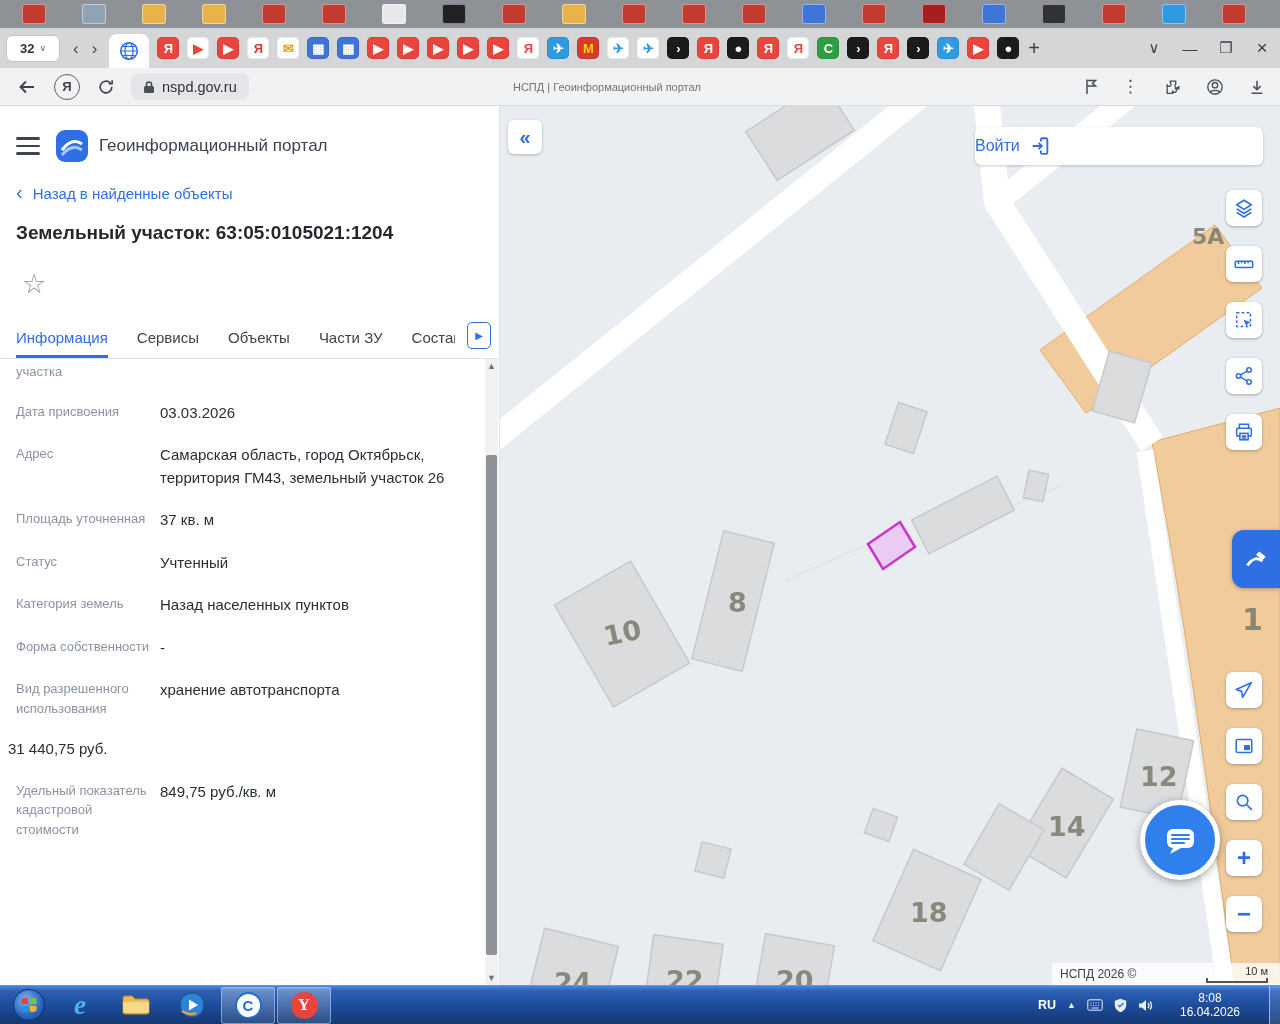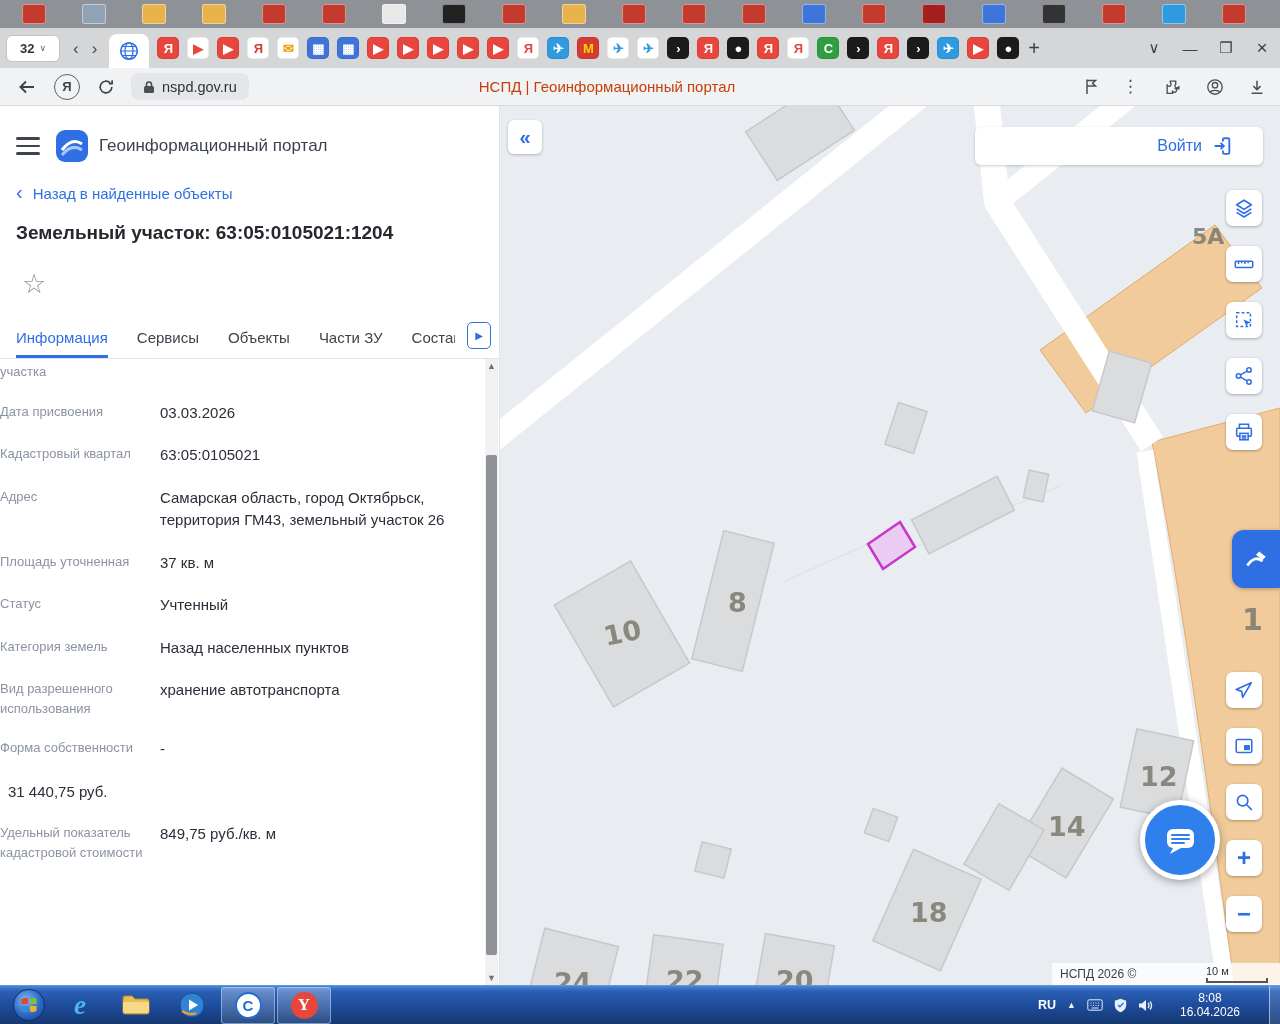--- a/index.html
+++ b/index.html
@@ -19,21 +19,21 @@
 .fav-tab i{font-style:normal;font-size:13px;line-height:1;font-weight:bold}
 .newtab{margin-left:9px;font-size:20px;color:#3d4045}
 .wctrls{margin-left:auto;display:flex;align-items:center}
 .wbtn{width:36px;height:40px;display:flex;align-items:center;justify-content:center;color:#3d4045;font-size:15px}
 .wbtn.close{font-size:19px}
 .row3{position:absolute;left:0;top:68px;width:100%;height:38px;background:#f1f2f4;border-bottom:1px solid #d8dadd;display:flex;align-items:center}
 .nav-ic{margin-left:17px;display:flex;align-items:center}
 .ya-circle{margin-left:17px;width:26px;height:26px;border:1.6px solid #5a5e64;border-radius:50%;display:flex;align-items:center;justify-content:center;font-size:13px;font-weight:bold;color:#3d4045}
 .url-pill{margin-left:16px;height:27px;background:#e4e6e9;border-radius:8px;display:flex;align-items:center;gap:7px;padding:0 12px}
 .url-text{font-size:14.5px;color:#2e3238}
-.bar-title{position:absolute;left:50%;transform:translateX(calc(-50% - 33px));font-size:15px;color:#c2410c}
+.bar-title{position:absolute;left:50%;transform:translateX(calc(-50% - 33px));font-size:11px;color:#737373}
 .bar-right{margin-left:auto;display:flex;align-items:center;gap:24px;padding-right:14px}
 .bar-right .dots{font-size:17px;color:#4a4e55;letter-spacing:1px}
 
 
 .content{position:absolute;left:0;top:106px;width:1044px;height:879px}
 .panel{position:absolute;left:0;top:0;width:500px;height:879px;background:#fff;border-right:1px solid #dfe2e6}
 .portal-row{position:absolute;left:0;top:0;width:100%;height:62px;display:flex;align-items:center;padding:18px 16px 0}
 .hamburger{width:24px;display:flex;flex-direction:column;gap:5px}
 .hamburger div{height:2.6px;background:#3d4350;border-radius:2px}
 .portal-logo{margin-left:16px}
@@ -44,41 +44,41 @@
 .star{position:absolute;left:22px;top:162px;font-size:27px;color:#8e959f}
 .tabs-row{position:absolute;left:0;top:210px;width:100%;height:43px;border-bottom:1px solid #e0e3e8}
 .ptabs{display:flex;gap:29px;padding:0 16px;height:100%;align-items:stretch;overflow:hidden;margin-right:44px}
 .ptab{display:flex;align-items:center;font-size:15px;color:#3e434c;white-space:nowrap}
 .ptab.active{color:#2f6fe4;box-shadow:inset 0 -3px 0 #2f6fe4}
 .tabs-more{position:absolute;right:8px;top:6px;width:24px;height:27px;background:#fff;border:1.4px solid #2f6fe4;border-radius:5px;color:#2f6fe4;font-size:10px;display:flex;align-items:center;justify-content:center}
 .scroll-area{position:absolute;left:0;top:253px;width:100%;height:626px;overflow:hidden}
 .info-list{padding:4px 30px 0 0}
 .info-row{display:flex;padding:10px 0}
 .info-row.frag{padding-top:0;margin-top:-1px}
-.info-label{flex:0 0 152px;padding-left:0;color:#8b93a2;font-size:13px;line-height:1.5}
+.info-label{flex:0 0 152px;padding-left:16px;color:#8b93a2;font-size:13px;line-height:1.5}
 .info-value{padding-left:8px;color:#2a2e38;font-size:15px;line-height:1.5}
 .vscroll{position:absolute;right:1px;top:0;width:13px;height:100%;background:#f1f1f2}
 .vscroll .arr{position:absolute;left:0;width:100%;text-align:center;font-size:9px;color:#6f7276}
 .vscroll .arr.up{top:2px}
 .vscroll .arr.dn{bottom:2px}
 .vthumb{position:absolute;left:1px;top:96px;width:11px;height:500px;background:#8f9296;border-radius:2px}
 
 
 .map-wrap{position:absolute;left:500px;top:0;width:780px;height:879px;background:#e9edf2;overflow:hidden}
 #map-svg{position:absolute;left:0;top:0}
 .map-btn-col{position:absolute;left:726px;display:flex;flex-direction:column;gap:20px}
 .map-btn{width:36px;height:36px;background:#fff;border-radius:7px;box-shadow:0 1px 3px rgba(0,0,0,.3);display:flex;align-items:center;justify-content:center;color:#2f6fe4}
 .map-btn.zoomg{font-size:24px;font-weight:bold}
 .collapse-btn{position:absolute;left:8px;top:14px;width:34px;height:34px;background:#fff;border-radius:6px;box-shadow:0 1px 3px rgba(0,0,0,.25);display:flex;align-items:center;justify-content:center;color:#2f6fe4;font-size:20px;font-weight:bold}
-.login-bar{position:absolute;left:475px;top:21px;width:288px;height:38px;background:#fff;border-radius:6px;box-shadow:0 1px 3px rgba(0,0,0,.2);display:flex;align-items:center;justify-content:flex-end;gap:9px;padding-right:30px}
+.login-bar{position:absolute;left:475px;top:21px;width:288px;height:38px;background:#fff;border-radius:6px;box-shadow:0 1px 3px rgba(0,0,0,.2);display:flex;align-items:center;justify-content:flex-start;gap:9px;padding-right:30px}
 .login-label{color:#2f6fe4;font-size:16px}
 .draw-btn{position:absolute;left:732px;top:424px;width:48px;height:58px;background:#2f6fe4;border-radius:12px 0 0 12px;box-shadow:0 1px 4px rgba(0,0,0,.3);display:flex;align-items:center;justify-content:center}
 .chat-btn{position:absolute;left:640px;top:694px;width:80px;height:80px;background:#2f80ed;border:5px solid #fff;border-radius:50%;box-shadow:0 2px 8px rgba(0,0,0,.35);display:flex;align-items:center;justify-content:center}
 .map-attrib{position:absolute;right:0;bottom:0;width:228px;height:22px;background:rgba(255,255,255,.78);display:flex;align-items:center;font-size:12px;color:#3c4043;padding:0 12px 0 8px}
-.scalebar{margin-left:auto;display:flex;flex-direction:column;align-items:flex-start;font-size:11px;line-height:11px;color:#333}
+.scalebar{margin-left:auto;display:flex;flex-direction:column;align-items:flex-end;font-size:11px;line-height:11px;color:#333}
 .scaleline{width:62px;height:5px;border:2px solid #555;border-top:none;margin-top:1px}
 #map-labels text{font-family:"DejaVu Sans",sans-serif;font-weight:bold;fill:#7d7d70;opacity:.88}
 .blds rect{fill:#dbdcde;stroke:#c6c8cb;stroke-width:1.5}
 
 
 .taskbar{position:absolute;left:0;top:985px;width:100%;height:39px;background:linear-gradient(#4a86d8 0%,#2b5fb4 14%,#1d4a99 55%,#15386f 100%);border-top:1px solid #5f96e0;display:flex;align-items:center}
 .start-btn{margin-left:6px;width:46px;height:39px;display:flex;align-items:center;justify-content:center}
 .task-app{width:54px;height:37px;margin:1px 1px;display:flex;align-items:center;justify-content:center;border-radius:3px}
 .task-app.active{background:linear-gradient(rgba(255,255,255,.30),rgba(255,255,255,.10));box-shadow:inset 0 0 0 1px rgba(170,205,255,.6)}
 .ie-e{color:#4db3f2;font-size:27px;font-weight:bold;font-style:italic;font-family:"Liberation Serif",serif}
@@ -306,46 +306,42 @@
       <div class="scroll-area">
         <div class="info-list">
           <div class="info-row frag">
             <div class="info-label">участка</div>
           </div>
         <div class="info-row">
               <div class="info-label">Дата присвоения</div>
               <div class="info-value">03.03.2026</div>
             </div>
             <div class="info-row">
-              <div class="info-label">Кадастровый квартал</div>
-              <div class="info-value">63:05:0105021</div>
-            </div>
-            <div class="info-row">
               <div class="info-label">Адрес</div>
               <div class="info-value">Самарская область, город Октябрьск, территория ГМ43, земельный участок 26</div>
             </div>
             <div class="info-row">
               <div class="info-label">Площадь уточненная</div>
               <div class="info-value">37 кв. м</div>
             </div>
             <div class="info-row">
               <div class="info-label">Статус</div>
               <div class="info-value">Учтенный</div>
             </div>
             <div class="info-row">
               <div class="info-label">Категория земель</div>
               <div class="info-value">Назад населенных пунктов</div>
             </div>
             <div class="info-row">
+              <div class="info-label">Форма собственности</div>
+              <div class="info-value">-</div>
+            </div>
+            <div class="info-row">
               <div class="info-label">Вид разрешенного использования</div>
               <div class="info-value">хранение автотранспорта</div>
-            </div>
-            <div class="info-row">
-              <div class="info-label">Форма собственности</div>
-              <div class="info-value">-</div>
             </div>
             <div class="info-row">
               <div class="info-value">31 440,75 руб.</div>
             </div>
             <div class="info-row">
               <div class="info-label">Удельный показатель кадастровой стоимости</div>
               <div class="info-value">849,75 руб./кв. м</div>
             </div>
           </div>
         <div class="vscroll">

